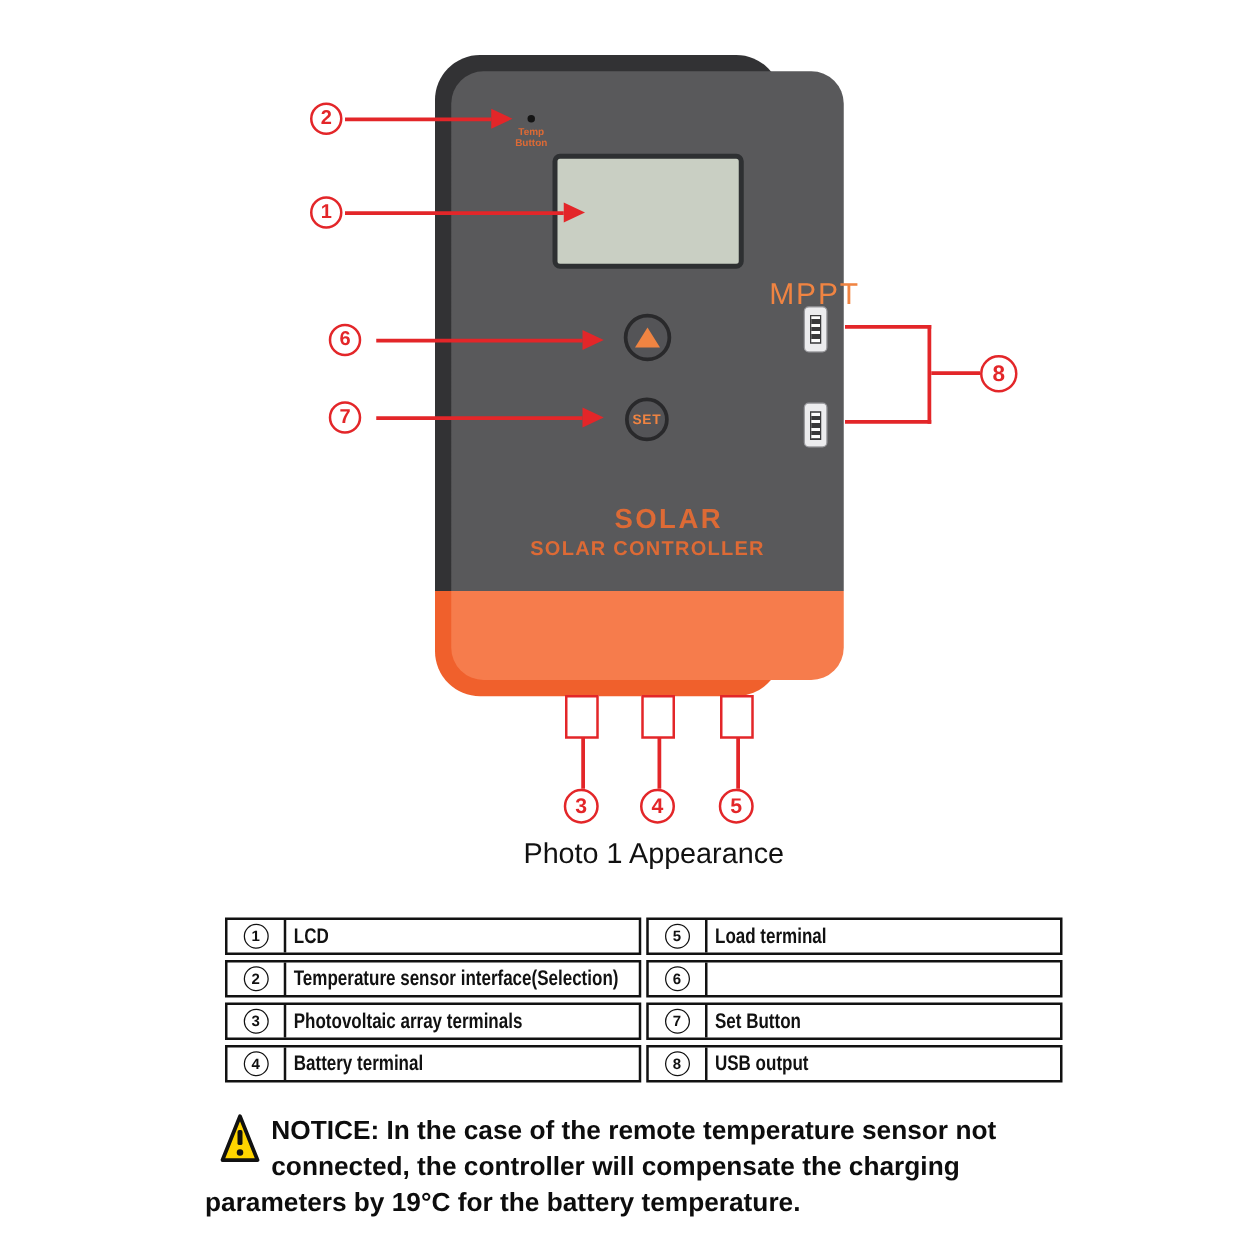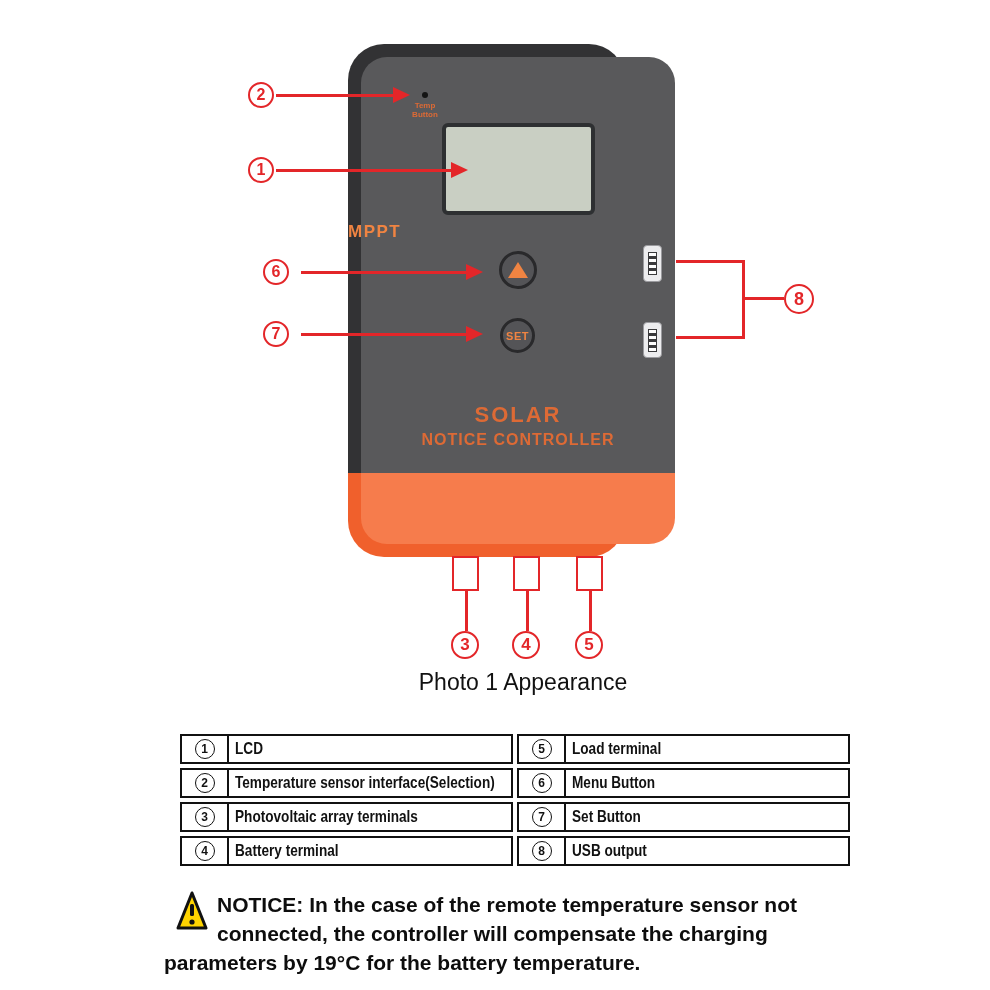--- a/index.html
+++ b/index.html
@@ -14,35 +14,35 @@
   
   .device{position:absolute;left:348px;top:44px;width:277px;height:513px;border-radius:36px;
     background:linear-gradient(180deg,var(--frame-dark) 0 429px,var(--orange-outer) 429px);z-index:1;}
   .face{position:absolute;left:13px;top:13px;width:314px;height:487px;border-radius:26px;
     background:linear-gradient(180deg,var(--face-gray) 0 416px,var(--orange-inner) 416px);}
   .temp-dot{position:absolute;left:74px;top:48px;width:6px;height:6px;border-radius:50%;background:#141414;}
   .temp-label{position:absolute;left:47px;top:57px;width:60px;text-align:center;font-size:8px;line-height:9px;
     font-weight:bold;color:var(--brand-orange);}
   .lcd{position:absolute;left:94px;top:79px;width:153px;height:92px;box-sizing:border-box;
     background:var(--lcd-green);border:4px solid #2e3032;border-radius:6px;}
-  .mppt{position:absolute;left:0;top:178px;width:340px;text-align:left;font-size:17px;font-weight:bold;
+  .mppt{position:absolute;left:0;top:178px;width:340px;text-align:right;font-size:24px;font-weight:normal;
     letter-spacing:1.5px;color:var(--button-orange);}
   .btn{position:absolute;box-sizing:border-box;border:3px solid #29292b;border-radius:50%;background:#545457;
     display:flex;align-items:center;justify-content:center;}
   .btn-menu{left:151px;top:207px;width:38px;height:38px;}
   .tri-up{width:0;height:0;border-left:10px solid transparent;border-right:10px solid transparent;
     border-bottom:16px solid var(--button-orange);}
   .btn-set{left:152px;top:274px;width:35px;height:35px;color:var(--button-orange);
     font-size:11px;font-weight:bold;letter-spacing:.5px;}
   .usb{position:absolute;left:295px;width:19px;height:37px;box-sizing:border-box;background:#ececee;
     border:1px solid #9a9a9e;border-radius:4px;display:flex;align-items:center;justify-content:center;}
   .usb-pins{width:9px;height:23px;box-sizing:border-box;border:1px solid #39393b;
     background:repeating-linear-gradient(180deg,#fdfdfd 0 2.5px,#39393b 2.5px 6px);}
   .brand1{position:absolute;left:0;top:358px;width:340px;text-align:center;font-size:22px;font-weight:bold;
-    letter-spacing:2px;color:var(--brand-orange);}
+    letter-spacing:2px;color:var(--brand-orange);padding-left:17px;}
   .brand2{position:absolute;left:0;top:387px;width:340px;text-align:center;font-size:16px;font-weight:bold;
     letter-spacing:1px;color:var(--brand-orange);}
 
   
   .co{position:absolute;width:26px;height:26px;box-sizing:border-box;border:2px solid var(--red);
     border-radius:50%;color:var(--red);background:#fff;font-size:16px;font-weight:bold;
     display:flex;align-items:center;justify-content:center;z-index:5;}
   .co.big{width:30px;height:30px;font-size:18px;}
   .co.med{width:28px;height:28px;font-size:17px;}
   .arrow{position:absolute;height:16px;display:flex;align-items:center;z-index:5;}
@@ -91,21 +91,21 @@
       <div class="tri-up"></div>
     </div>
     <div class="btn btn-set">SET</div>
     <div class="usb" style="top:201px">
       <div class="usb-pins"></div>
     </div>
     <div class="usb" style="top:278px;height:36px">
       <div class="usb-pins"></div>
     </div>
     <div class="brand1">SOLAR</div>
-    <div class="brand2">NOTICE CONTROLLER</div>
+    <div class="brand2">SOLAR CONTROLLER</div>
   </div>
 
   <div class="co" style="left:248px;top:82px">2</div>
   <div class="arrow" style="left:276px;top:87px;width:134px">
     <div class="shaft"></div>
       <div class="ahead"></div>
   </div>
 
   <div class="co" style="left:248px;top:157px">1</div>
   <div class="arrow" style="left:276px;top:162px;width:192px">
@@ -174,21 +174,20 @@
       <div class="lrow">
         <div class="lnum">
             <div class="circ">5</div>
           </div>
         <div class="llabel"><span>Load terminal</span></div>
       </div>
       <div class="lrow">
         <div class="lnum">
             <div class="circ">6</div>
           </div>
-        <div class="llabel"><span>Menu Button</span></div>
       </div>
       <div class="lrow">
         <div class="lnum">
             <div class="circ">7</div>
           </div>
         <div class="llabel"><span>Set Button</span></div>
       </div>
       <div class="lrow">
         <div class="lnum">
             <div class="circ">8</div>

